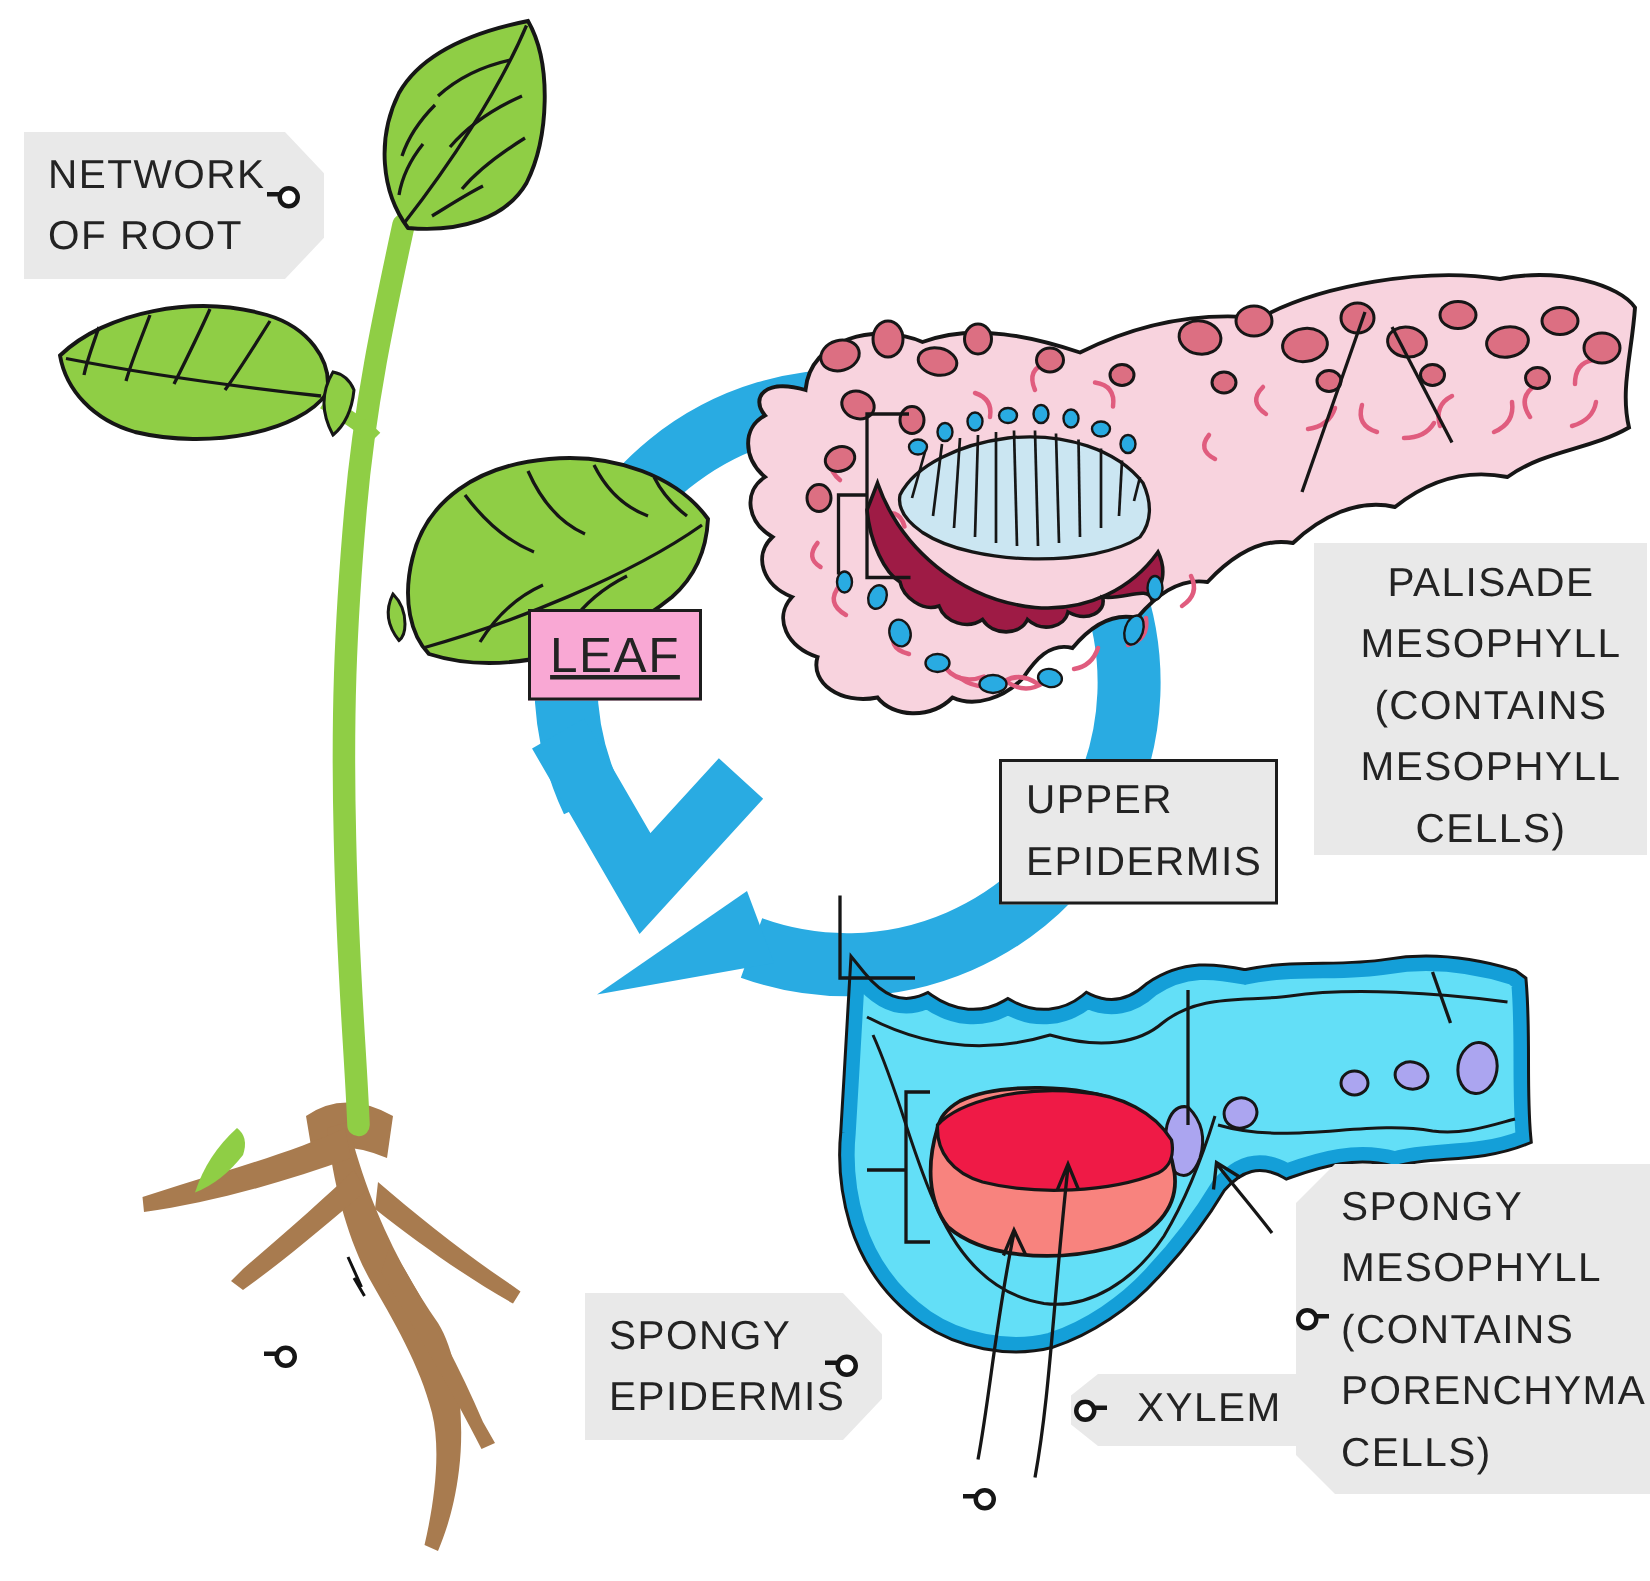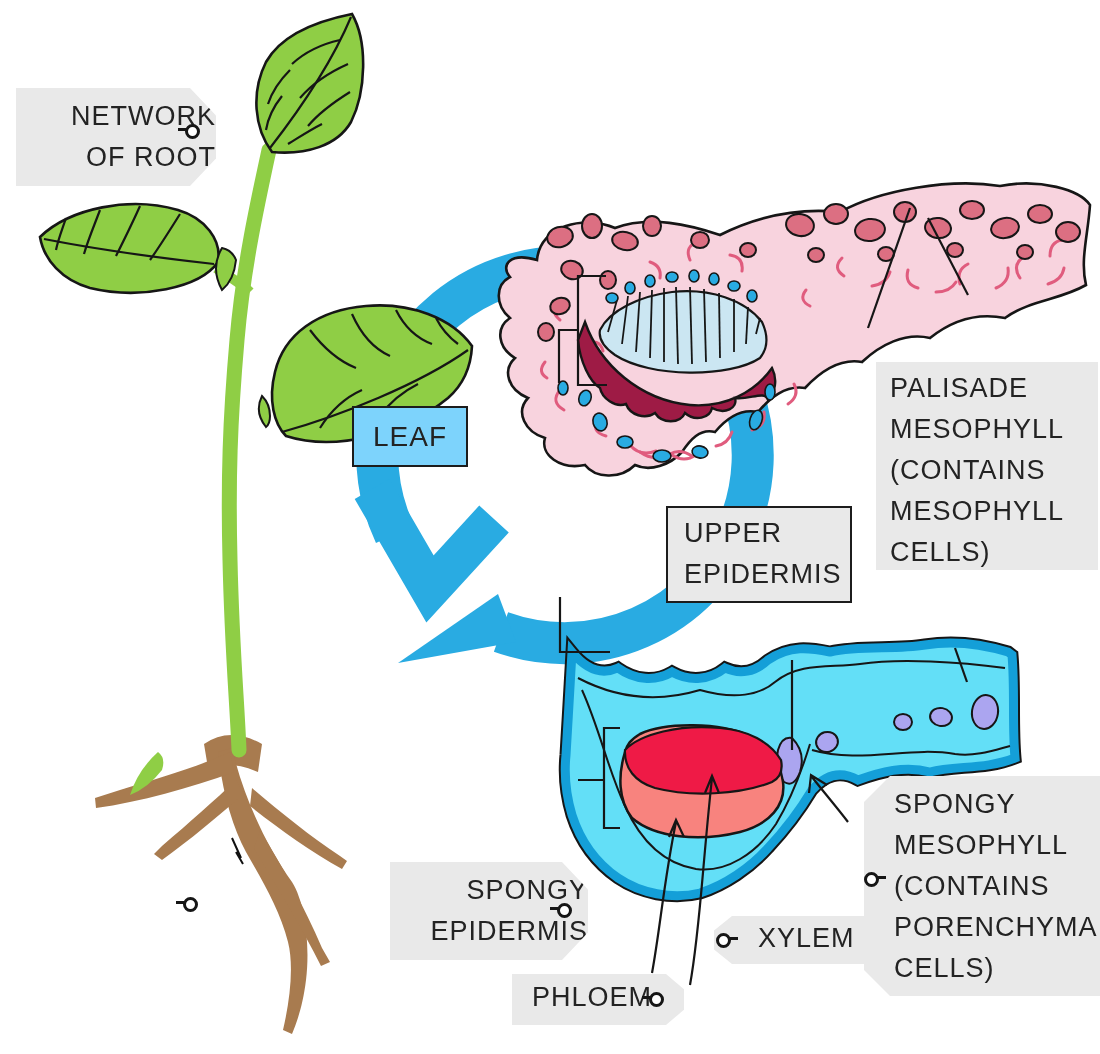--- a/index.html
+++ b/index.html
@@ -2,21 +2,21 @@
 <html><head>
 <meta charset="utf-8">
 <style>
   html,body{margin:0;padding:0;background:#ffffff;}
   #stage{position:relative;width:1100px;height:1054px;background:#ffffff;overflow:hidden;
          font-family:"Liberation Sans",sans-serif;}
   #art{position:absolute;left:0;top:0;z-index:1;}
   .lbl{position:absolute;z-index:20;color:#232323;letter-spacing:1px;
        font-size:27px;line-height:41px;white-space:nowrap;}
   .tag{background:#e9e9e9;}
-  .tag-right{clip-path:polygon(0 0,calc(100% - 26px) 0,100% 28%,100% 72%,calc(100% - 26px) 100%,0 100%);text-align:right;}
+  .tag-right{clip-path:polygon(0 0,calc(100% - 26px) 0,100% 28%,100% 72%,calc(100% - 26px) 100%,0 100%);}
   .tag-right-sm{clip-path:polygon(0 0,calc(100% - 18px) 0,100% 30%,100% 70%,calc(100% - 18px) 100%,0 100%);}
   .tag-left-sm{clip-path:polygon(18px 0,100% 0,100% 100%,18px 100%,0 70%,0 30%);}
   .tag-left-corners{clip-path:polygon(26px 0,100% 0,100% 100%,26px 100%,0 calc(100% - 26px),0 26px);}
   .box{background:#e9e9e9;border:2px solid #1c1c1c;}
   .ring{position:absolute;z-index:30;width:9px;height:9px;border:3px solid #161616;
         border-radius:50%;background:#fff;}
   .ring::before{content:"";position:absolute;top:1px;width:9px;height:3px;background:#161616;}
   .ring-right::before{left:-10px;}
   .ring-left::before{right:-10px;}
   .pad{padding:8px 0 0 16px;}
@@ -228,32 +228,32 @@
 </svg>
 
   <div class="lbl tag tag-right pad" style="left:16px;top:88px;width:184px;height:90px;">
     <div>NETWORK</div>
     <div>OF ROOT</div>
   </div>
   <span class="ring ring-right" style="left:185px;top:124px;"></span>
 
   <span class="ring ring-right" style="left:183px;top:897px;"></span>
 
-  <div class="lbl" style="left:352px;top:406px;width:112px;height:57px;background:#7dd3fc;border:2.5px solid #1c1c1c;
-       display:flex;align-items:center;justify-content:center;font-size:28px;">
+  <div class="lbl" style="left:352px;top:406px;width:112px;height:57px;background:#f9a8d4;border:2.5px solid #1c1c1c;
+       display:flex;align-items:center;justify-content:center;font-size:33px;text-decoration:underline;">
     <span>LEAF</span>
   </div>
 
 
   <div class="lbl box" style="left:666px;top:506px;width:166px;height:88px;padding:5px 0 0 16px;">
     <div>UPPER</div>
     <div>EPIDERMIS</div>
   </div>
 
-  <div class="lbl tag" style="left:876px;top:362px;width:208px;height:202px;padding:6px 0 0 14px;">
+  <div class="lbl tag" style="left:876px;top:362px;width:208px;height:202px;padding:6px 0 0 14px;text-align:center;">
     <div>PALISADE</div>
     <div>MESOPHYLL</div>
     <div>(CONTAINS</div>
     <div>MESOPHYLL</div>
     <div>CELLS)</div>
   </div>
 
   <div class="lbl tag tag-left-corners" style="left:864px;top:776px;width:222px;height:212px;padding:8px 0 0 30px;">
     <div>SPONGY</div>
     <div>MESOPHYLL</div>
@@ -267,18 +267,15 @@
     <div>SPONGY</div>
     <div>EPIDERMIS</div>
   </div>
   <span class="ring ring-right" style="left:557px;top:903px;"></span>
 
   <div class="lbl tag tag-left-sm" style="left:714px;top:916px;width:134px;height:46px;padding:2px 0 0 44px;">
     <span>XYLEM</span>
   </div>
   <span class="ring ring-left" style="left:716px;top:933px;"></span>
 
-  <div class="lbl tag tag-right-sm" style="left:512px;top:974px;width:152px;height:48px;padding:3px 0 0 20px;">
-    <span>PHLOEM</span>
-  </div>
   <span class="ring ring-right" style="left:649px;top:992px;"></span>
 
 </div>
 
 </body></html>

